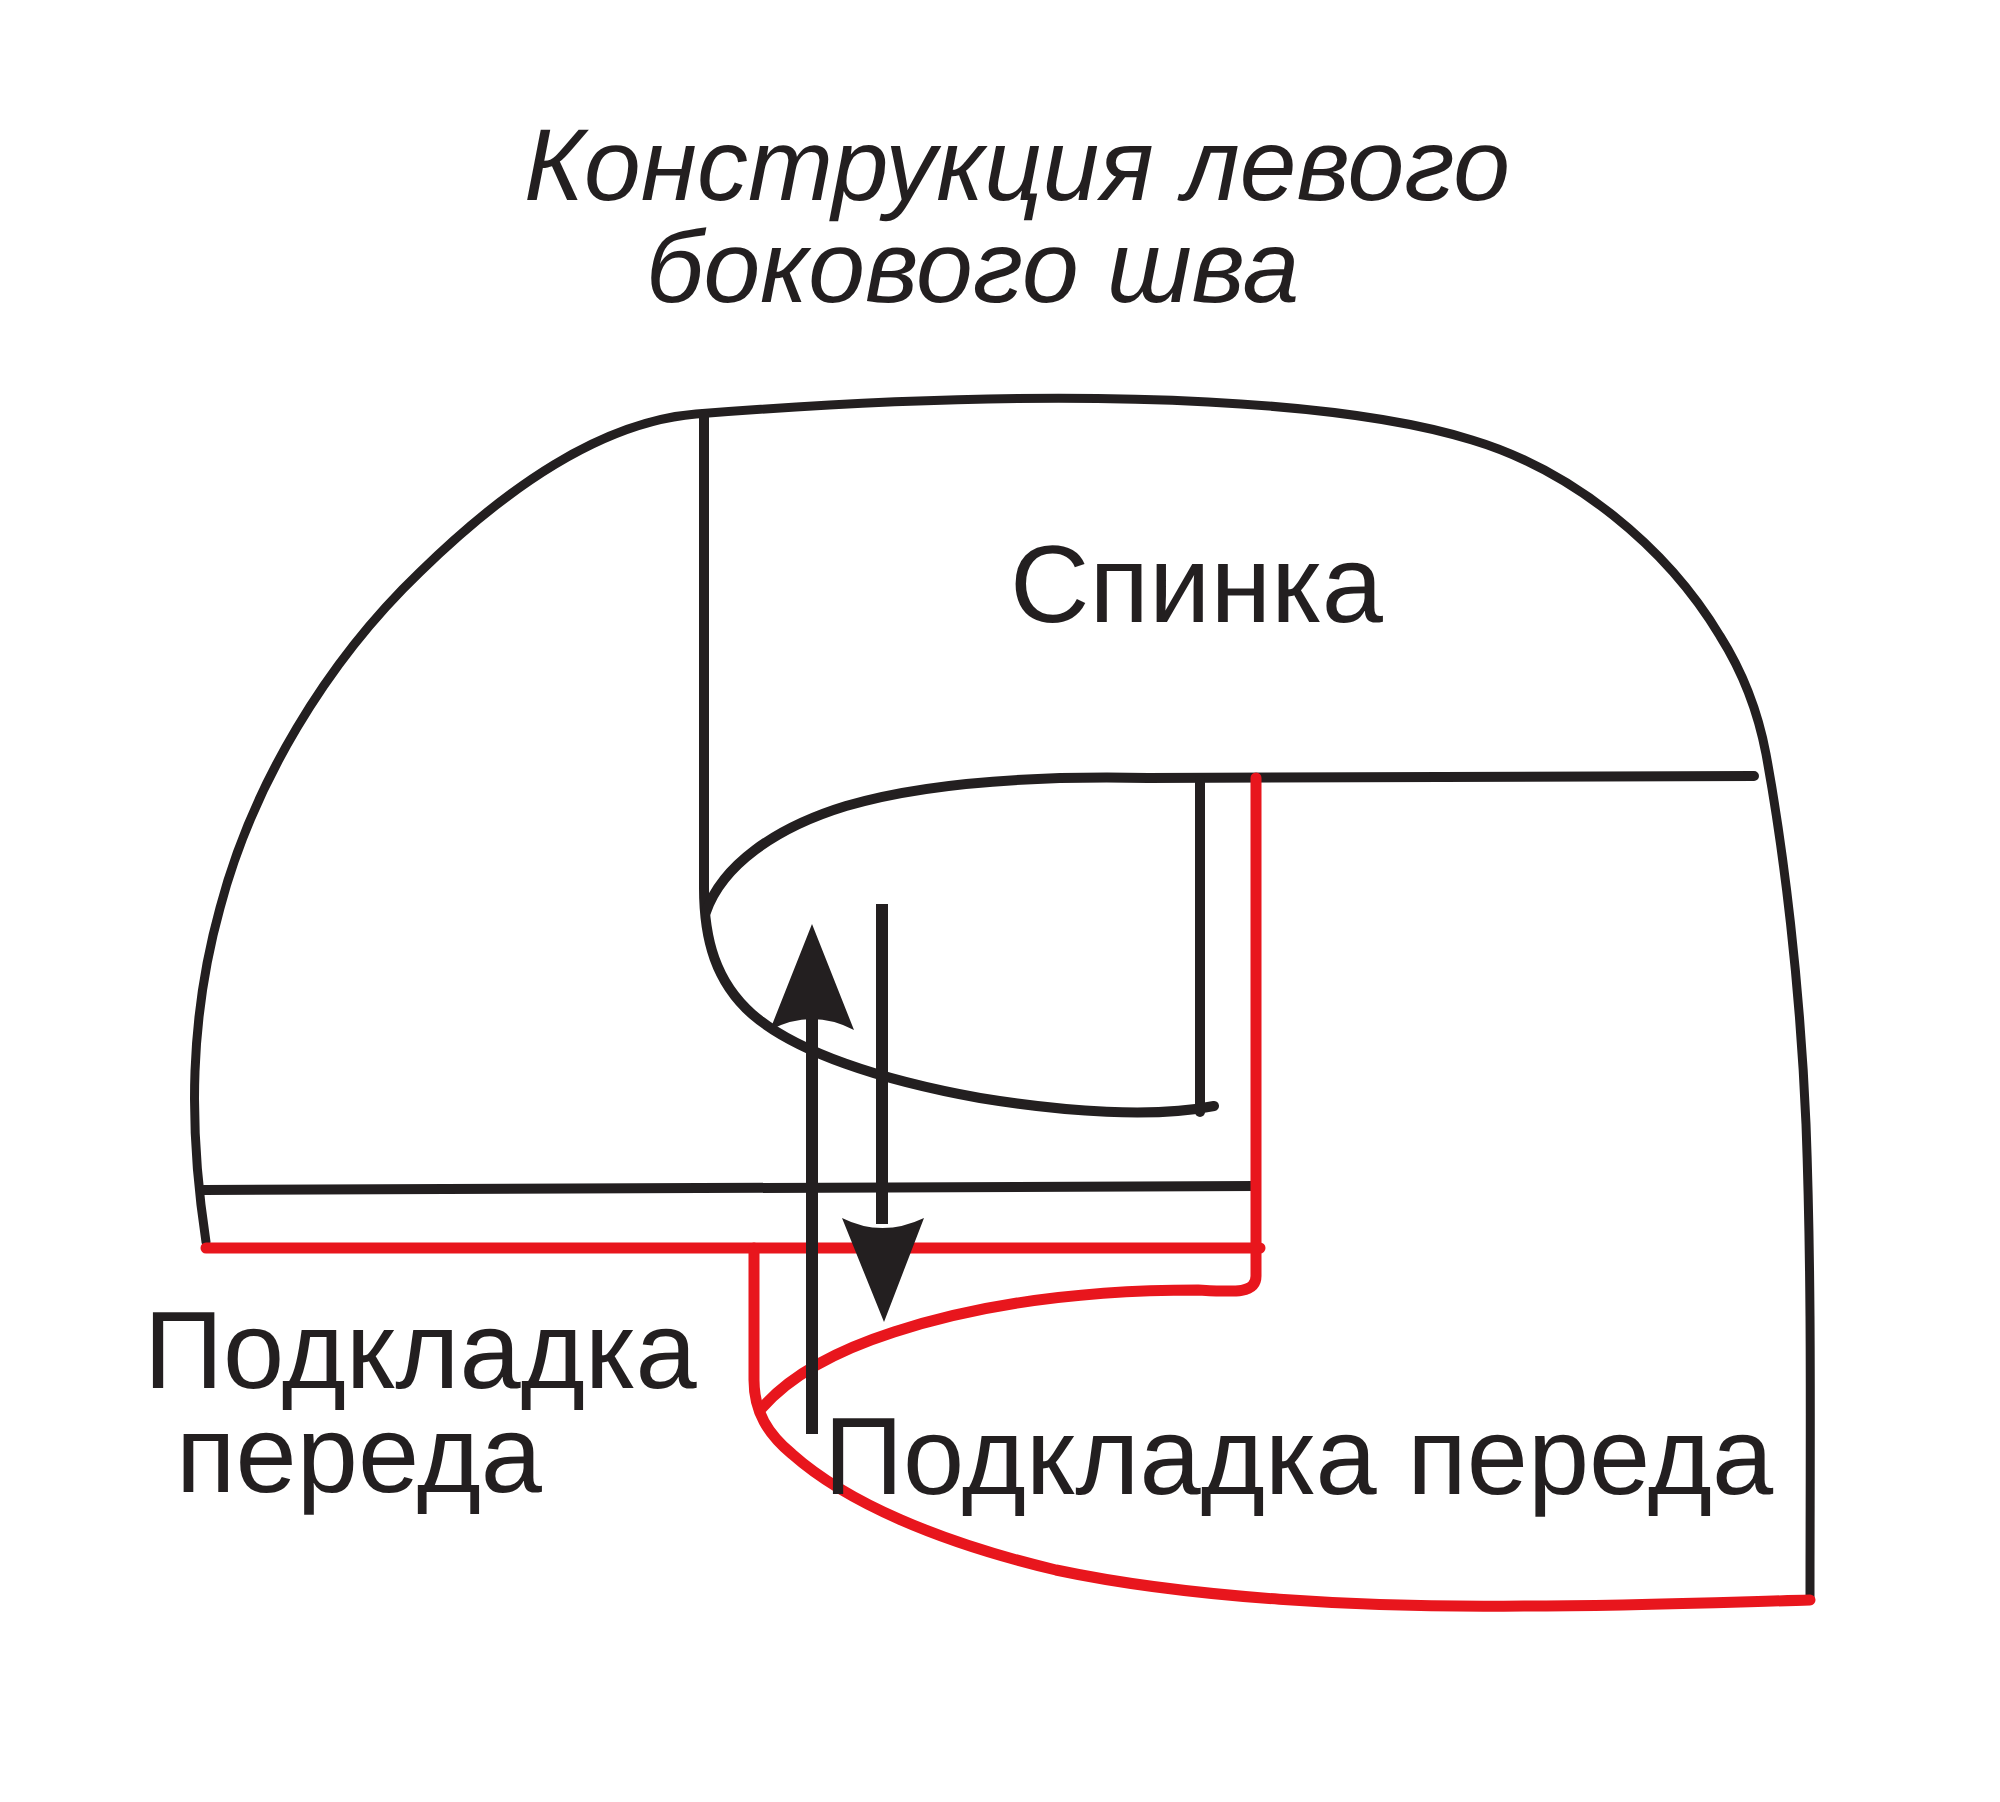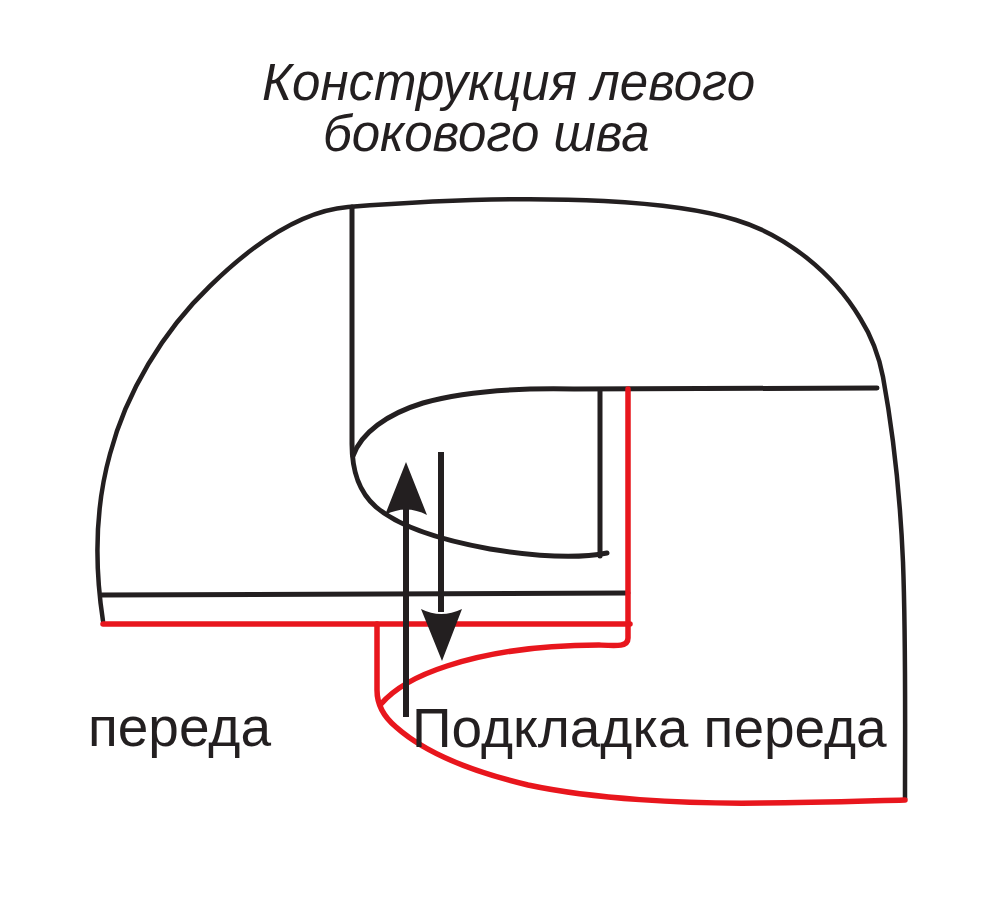--- a/index.html
+++ b/index.html
@@ -93,19 +93,21 @@
 
     <g>
       <path d="M 441 452 L 441 612" fill="none" stroke-width="6" stroke-linecap="butt" stroke="#231F20"></path>
       <path d="M 442 661 L 462 609 Q 441 619 421 609 Z" stroke="none" fill="#231F20"></path>
     </g>
   </svg>
 
   <div class="title-line" style="left:262px; top:57px;">Конструкция левого</div>
   <div class="title-line" style="left:323px; top:108px;">бокового шва</div>
 
+  <div class="lbl" style="left:505px; top:265px;">Спинка</div>
 
 
+  <div class="lbl" style="left:72px; top:648px;">Подкладка</div>
   <div class="lbl" style="left:88px; top:700px;">переда</div>
 
   <div class="lbl" style="left:412px; top:701px;">Подкладка переда</div>
 
 </div>
 
 </body></html>

